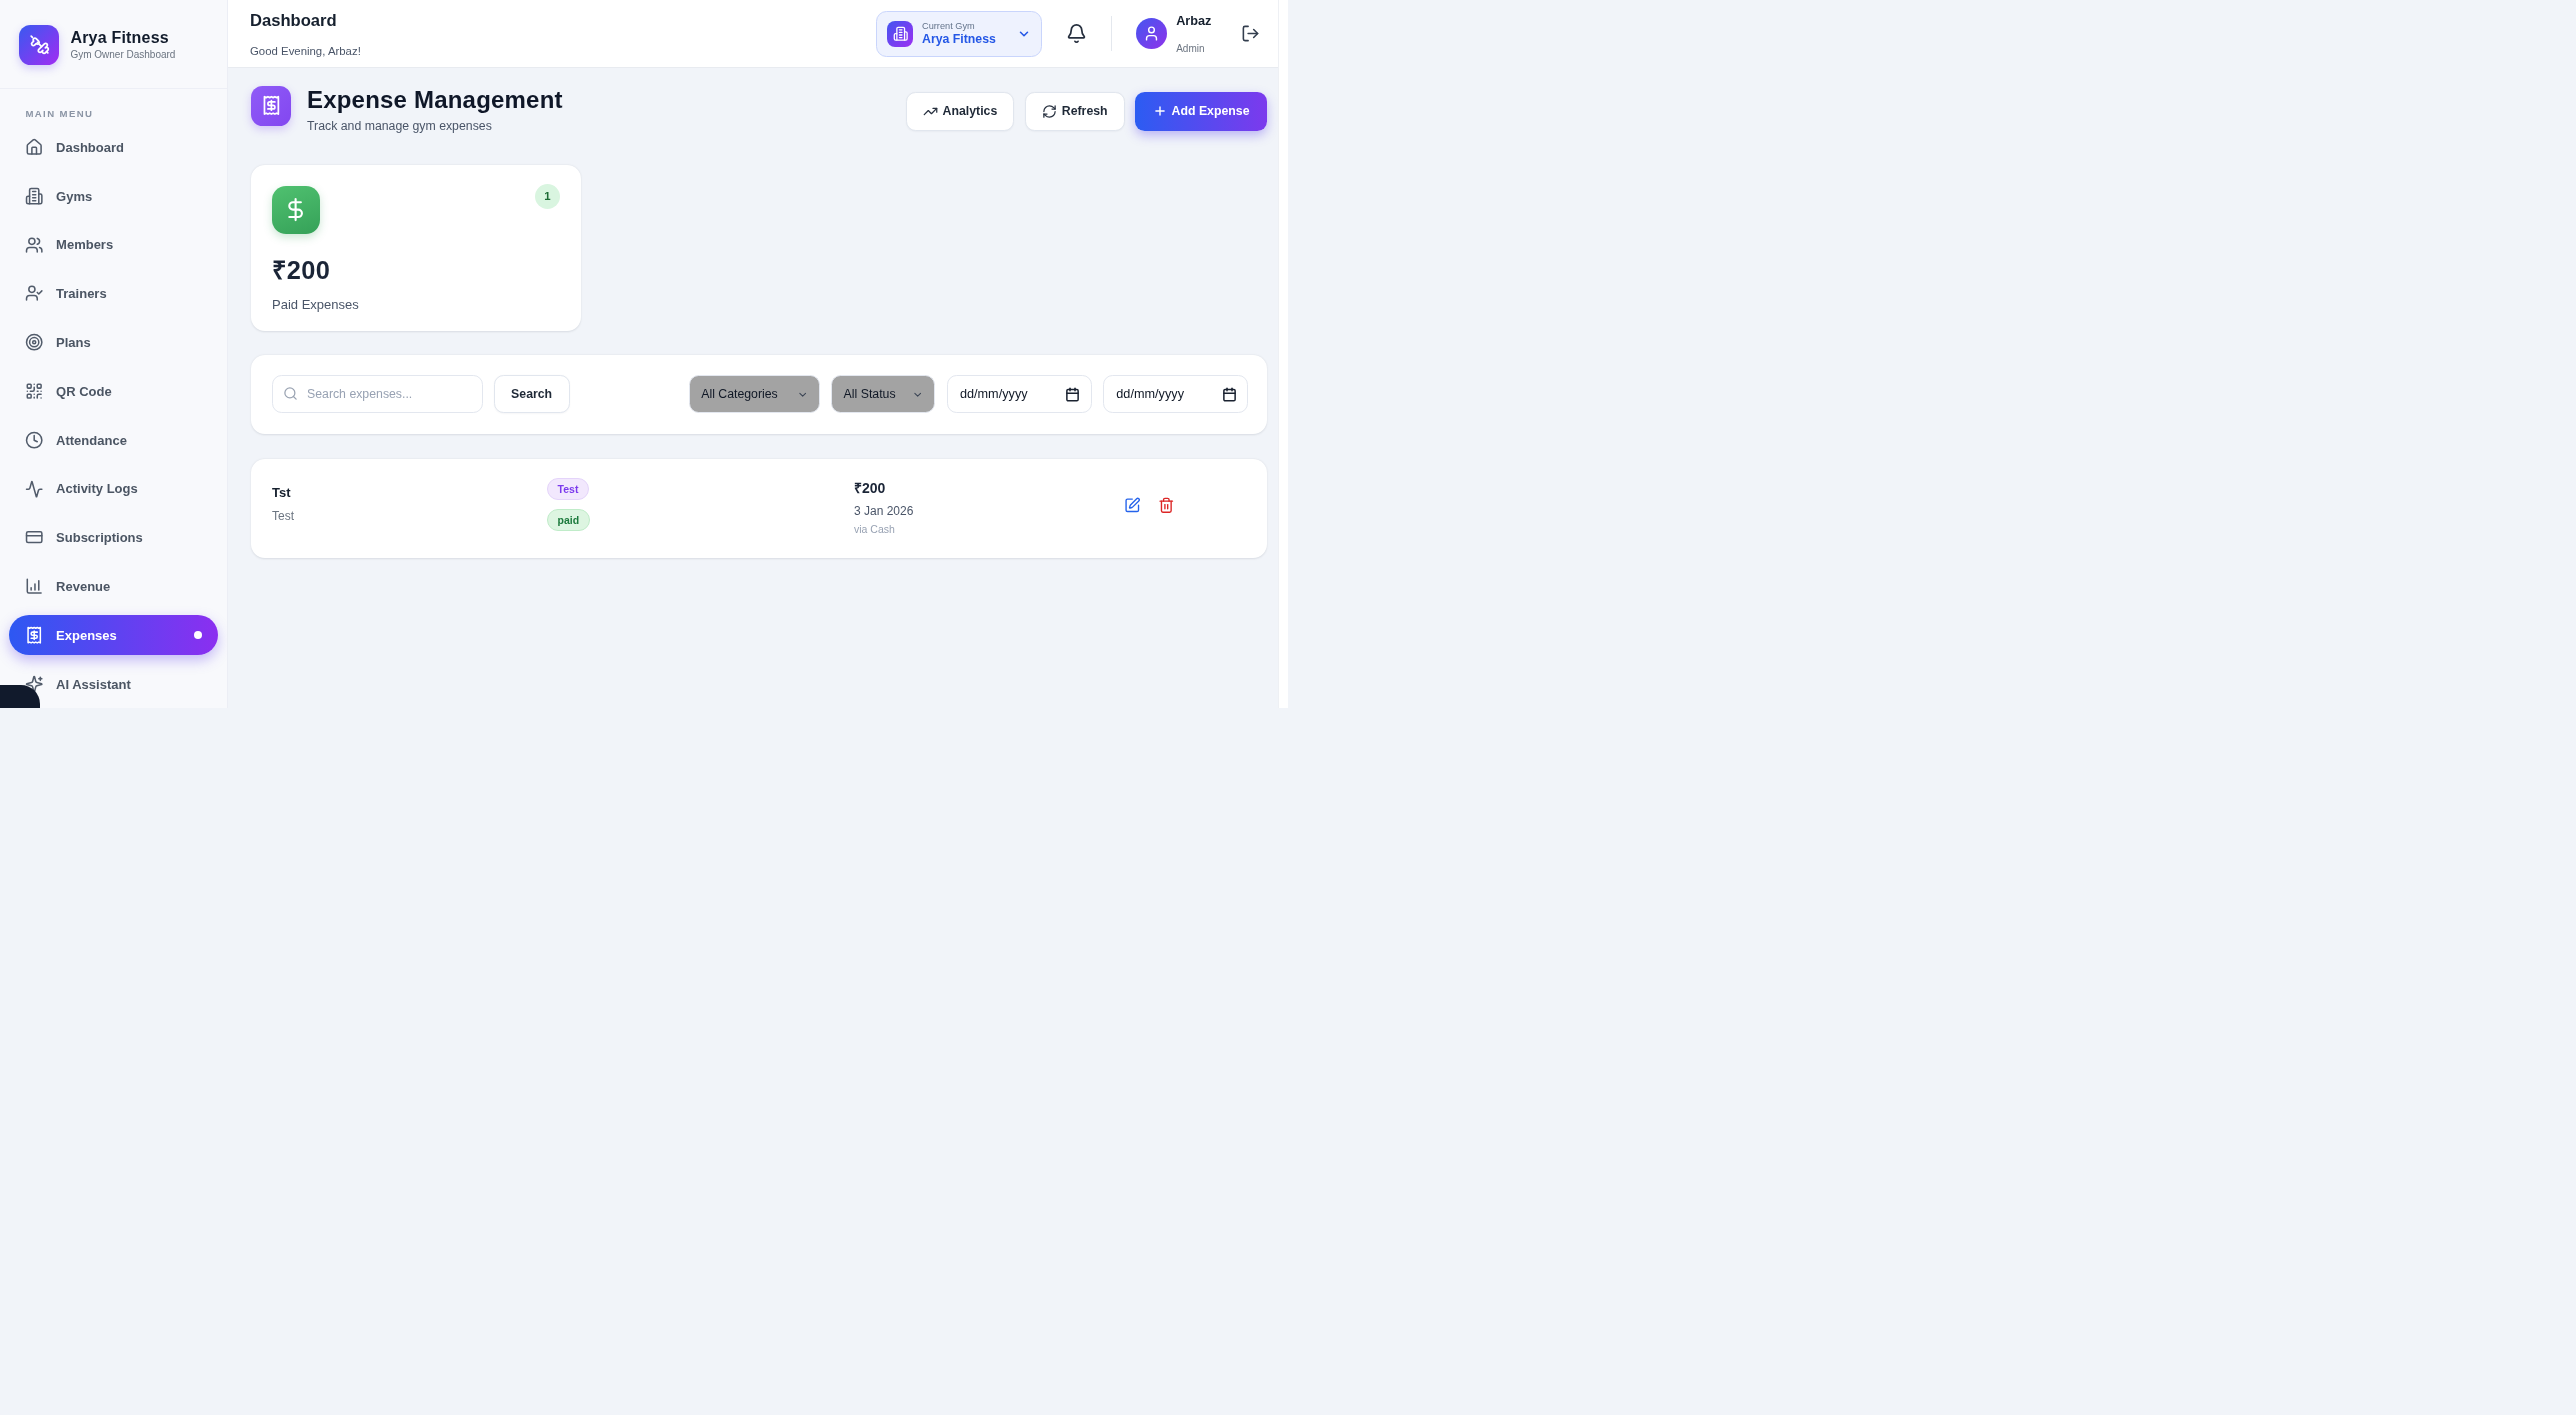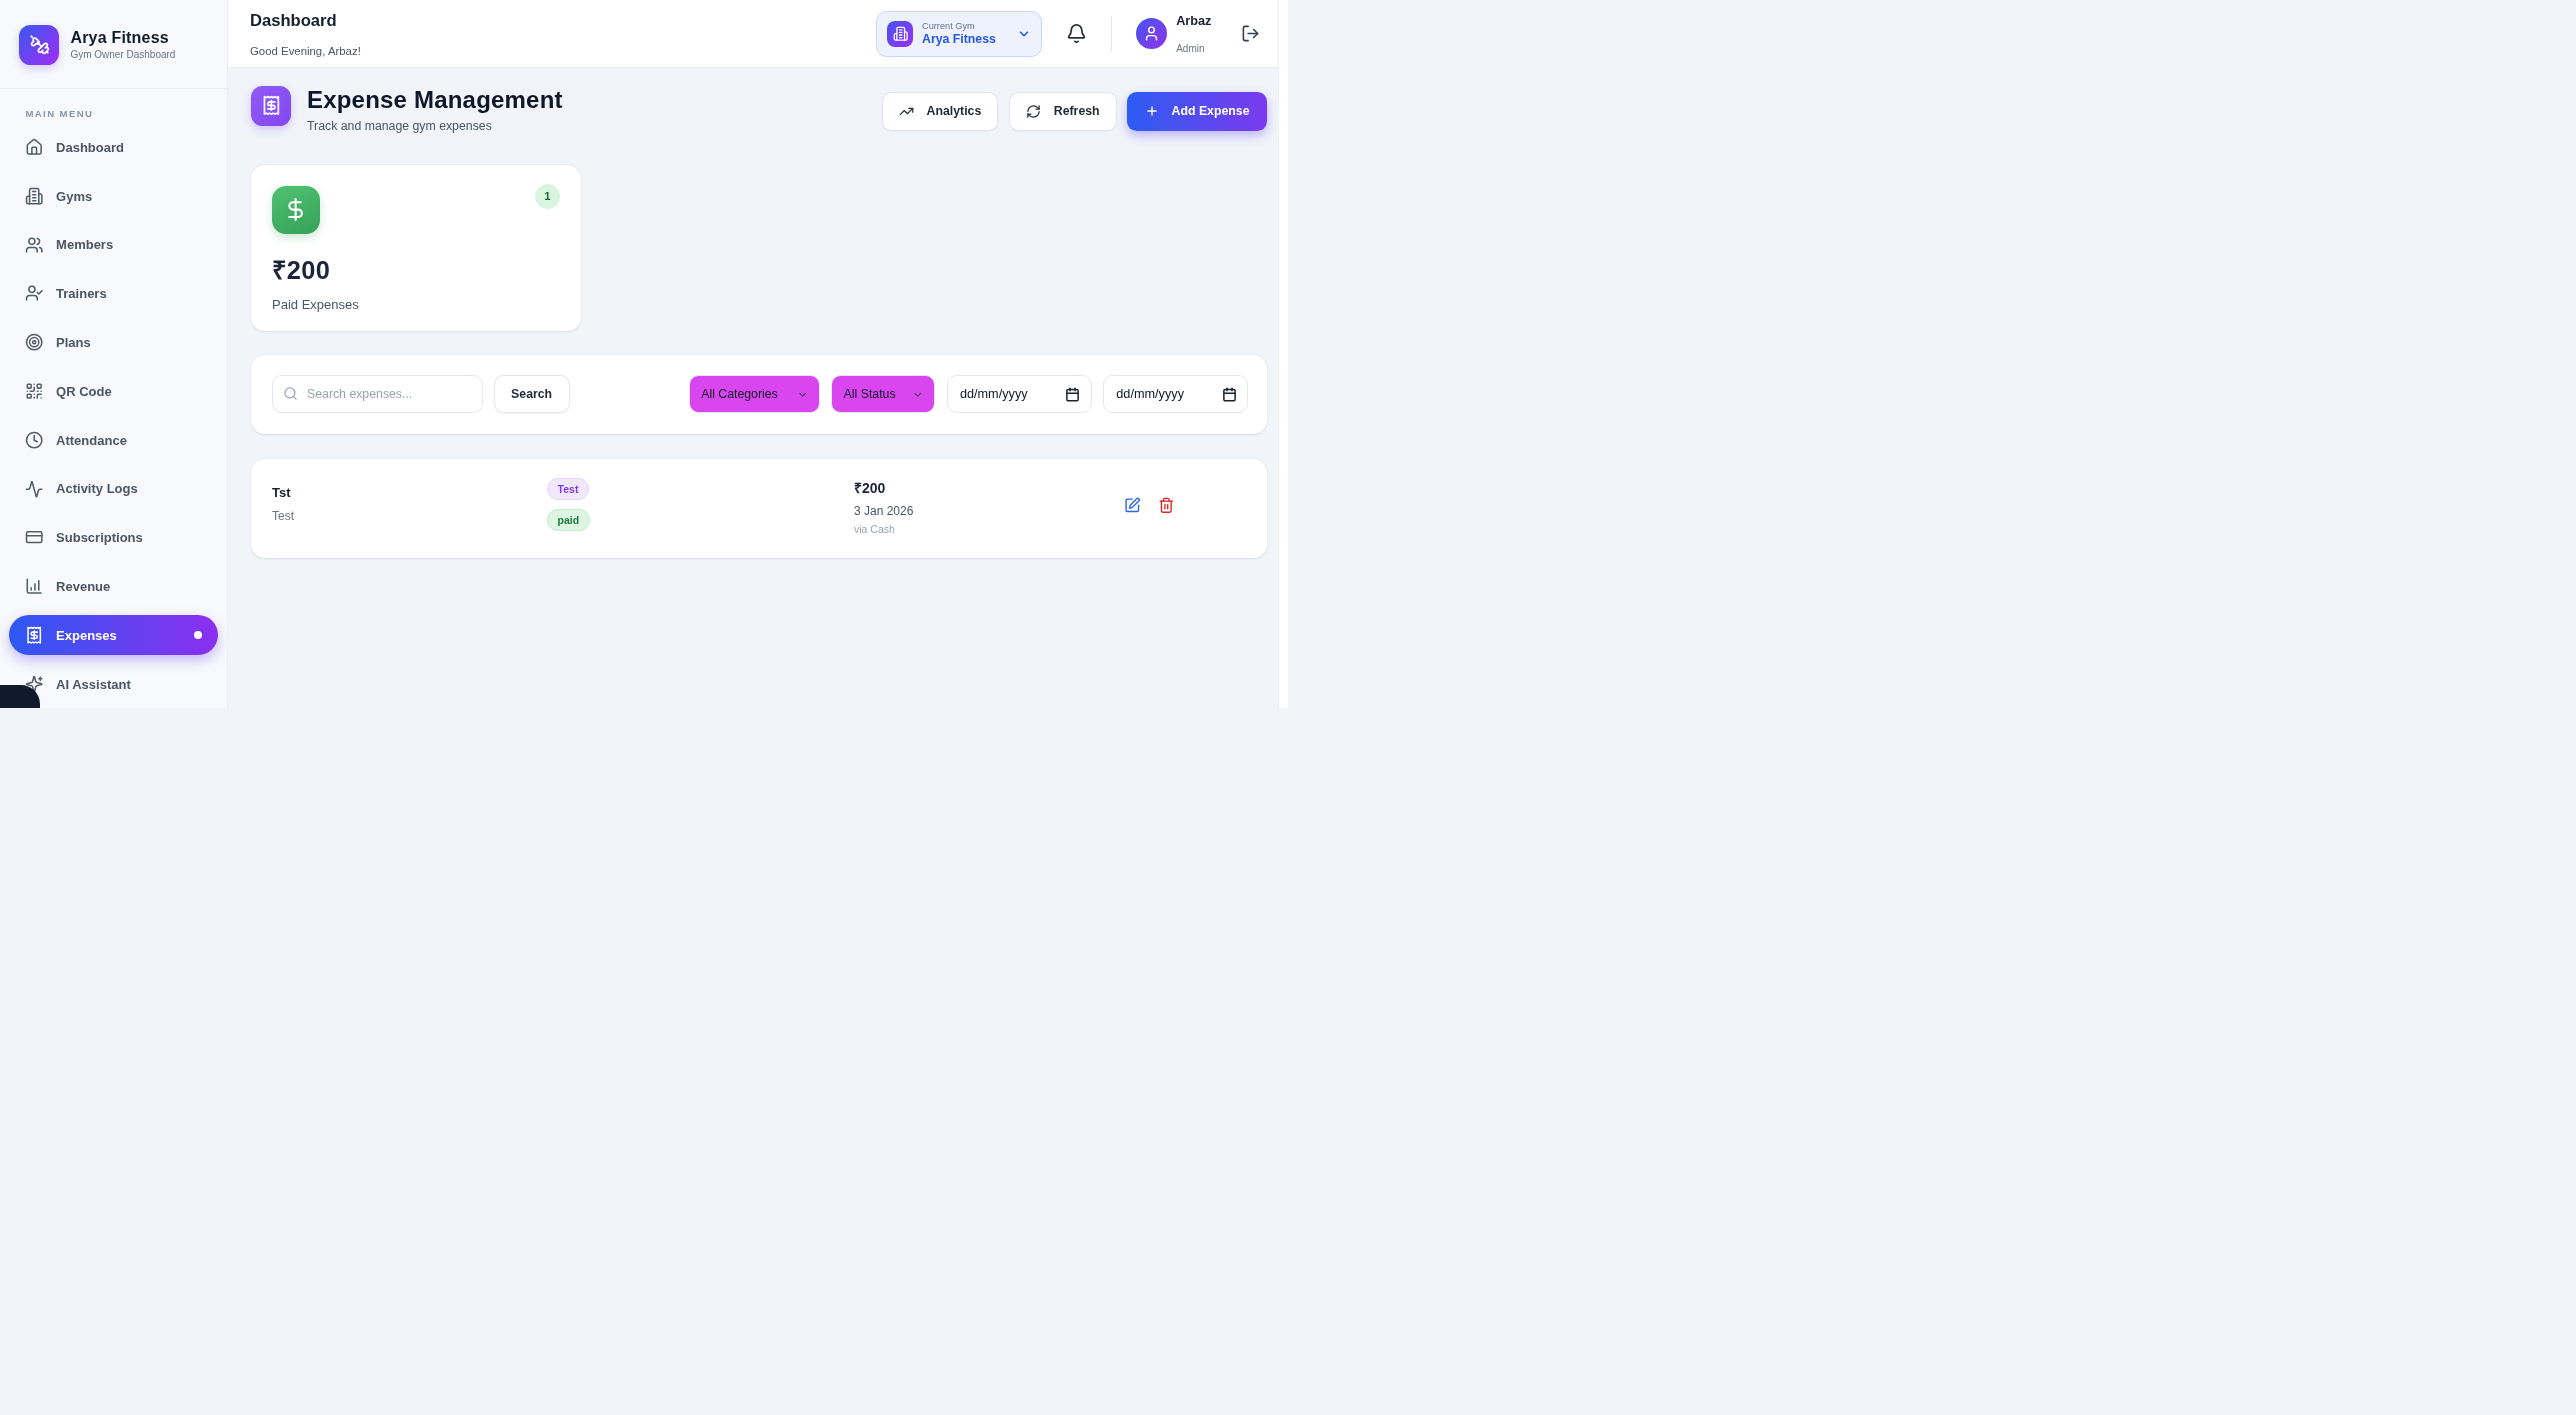--- a/index.html
+++ b/index.html
@@ -46,21 +46,21 @@
 
   .main { flex:1; position:relative; padding:17.5px 21px 0 23px; background:#f1f4f9; overflow:hidden; }
 
   
   .page-head { display:flex; align-items:flex-start; }
   .ph-icon { width:40px; height:40px; border-radius:11.4px; background:linear-gradient(135deg,#8f5bf7,#8347f0); color:#fff; display:flex; align-items:center; justify-content:center; padding:9.6px; box-shadow:0 3.5px 8.8px rgba(139,92,246,.3); }
   .ph-text { margin-left:16px; }
   .ph-title { font-size:24px; font-weight:800; color:#0f1728; letter-spacing:0.2px; }
   .ph-sub { font-size:12.3px; color:#4a5568; margin-top:5.3px; }
   .ph-actions { margin-left:auto; display:flex; gap:10.5px; align-items:center; margin-top:6.1px; }
-  .btn { display:flex; align-items:center; justify-content:center; gap:13px; height:39px; border-radius:9.6px; font-size:12.3px; font-weight:600; cursor:pointer; }
+  .btn { display:flex; align-items:center; justify-content:center; gap:5px; height:39px; border-radius:9.6px; font-size:12.3px; font-weight:600; cursor:pointer; }
   .btn-outline { background:#fff; border:1.3px solid #e1e6ee; color:#1f2937; padding:0 16px; box-shadow:0 0.9px 1.8px rgba(16,24,40,.04); }
   .btn-outline .bico { width:15px; height:15px; color:#27303f; }
   .btn-primary { background:linear-gradient(90deg,#2c5cf2,#7c3aed); border:none; color:#fff; padding:0 17.5px; font-weight:700; box-shadow:0 4.4px 10.5px rgba(84,61,238,.35); }
   .btn-primary .bico { width:14px; height:14px; color:#fff; }
 
   
   .card { background:#fff; border-radius:14px; box-shadow:0 0.9px 2.6px rgba(16,24,40,.07),0 0.9px 1.8px rgba(16,24,40,.04); }
   .stat-card { width:330px; height:166px; margin-top:32px; padding:21px; position:relative; }
   .stat-icon { width:48px; height:48px; border-radius:14px; background:linear-gradient(160deg,#50c170,#35a158); color:#fff; display:flex; align-items:center; justify-content:center; padding:11.4px; box-shadow:0 3.5px 8px rgba(52,160,88,.25); }
   .stat-badge { position:absolute; top:19px; right:21px; width:25.4px; height:25.4px; border-radius:50%; background:#d9f5e0; color:#1d6b35; font-size:11.4px; font-weight:700; display:flex; align-items:center; justify-content:center; }
@@ -68,21 +68,21 @@
   .stat-label { font-size:13px; color:#4a5568; margin-top:10.5px; }
 
   
   .filter-card { margin-top:24px; height:79px; display:flex; align-items:center; padding:0 19px 0 21px; }
   .search-wrap { position:relative; width:211px; }
   .search-wrap .sico { position:absolute; left:11.4px; top:10.5px; width:15px; height:15px; color:#9aa3b2; }
   .search-input { width:100%; height:38px; border:1.3px solid #e3e7ef; border-radius:9.6px; padding:0 10.5px 0 34px; font-size:12.3px; color:#16202e; outline:none; background:#fff; font-family:"Liberation Sans",sans-serif; }
   .search-input::placeholder { color:#98a2b3; }
   .search-btn { margin-left:10.5px; padding:0 16.6px; height:38px; }
   .filter-right { margin-left:auto; display:flex; gap:11.4px; align-items:center; }
-  .select-box { height:38px; border:1.3px solid #e3e7ef; border-radius:9.6px; background:#d946ef; display:flex; align-items:center; gap:16px; padding:0 10.5px 0 11.4px; font-size:12.3px; color:#101826; cursor:pointer; }
+  .select-box { height:38px; border:1.3px solid #e3e7ef; border-radius:9.6px; background:#a3a3a3; display:flex; align-items:center; gap:16px; padding:0 10.5px 0 11.4px; font-size:12.3px; color:#101826; cursor:pointer; }
   .select-box .chev { width:11.4px; height:11.4px; color:#3a4454; }
   .date-box { width:145px; height:38px; border:1.3px solid #e3e7ef; border-radius:9.6px; background:#fff; display:flex; align-items:center; padding:0 10.5px 0 12.3px; font-size:12.7px; color:#101826; cursor:text; }
   .date-box .cal { width:15px; height:15px; margin-left:auto; color:#1a2230; }
   .date-box .cal svg { stroke-width:2.4; }
 
   
   .table-card { margin-top:25.4px; overflow:hidden; padding-bottom:1.8px; }
   .table-title { font-size:15px; font-weight:700; color:#16202e; padding:19px 21px 16px 21px; }
   .thead { display:grid; grid-template-columns:275px 307px 259px auto; align-items:center; height:43px; background:#f7f9fc; border-top:0.9px solid #e9edf2; border-bottom:0.9px solid #e9edf2; padding-left:21px; }
   .th { font-size:10.5px; font-weight:700; color:#4a5568; letter-spacing:0.6px; }

